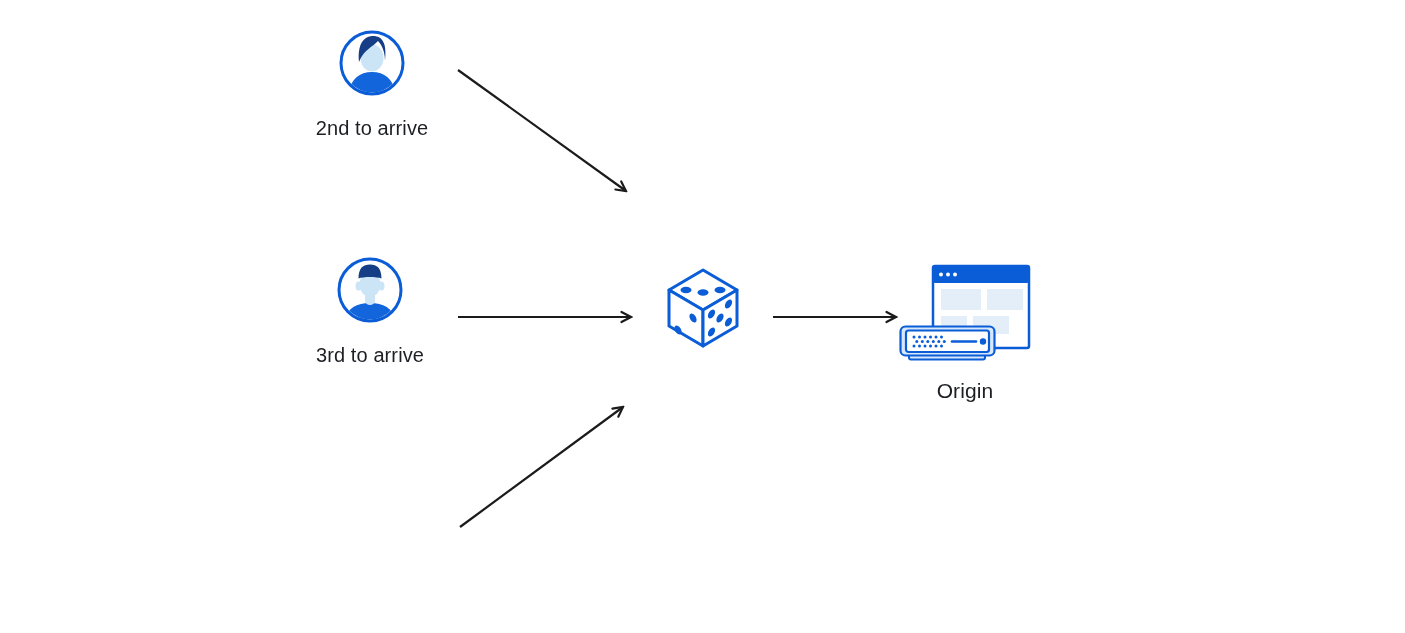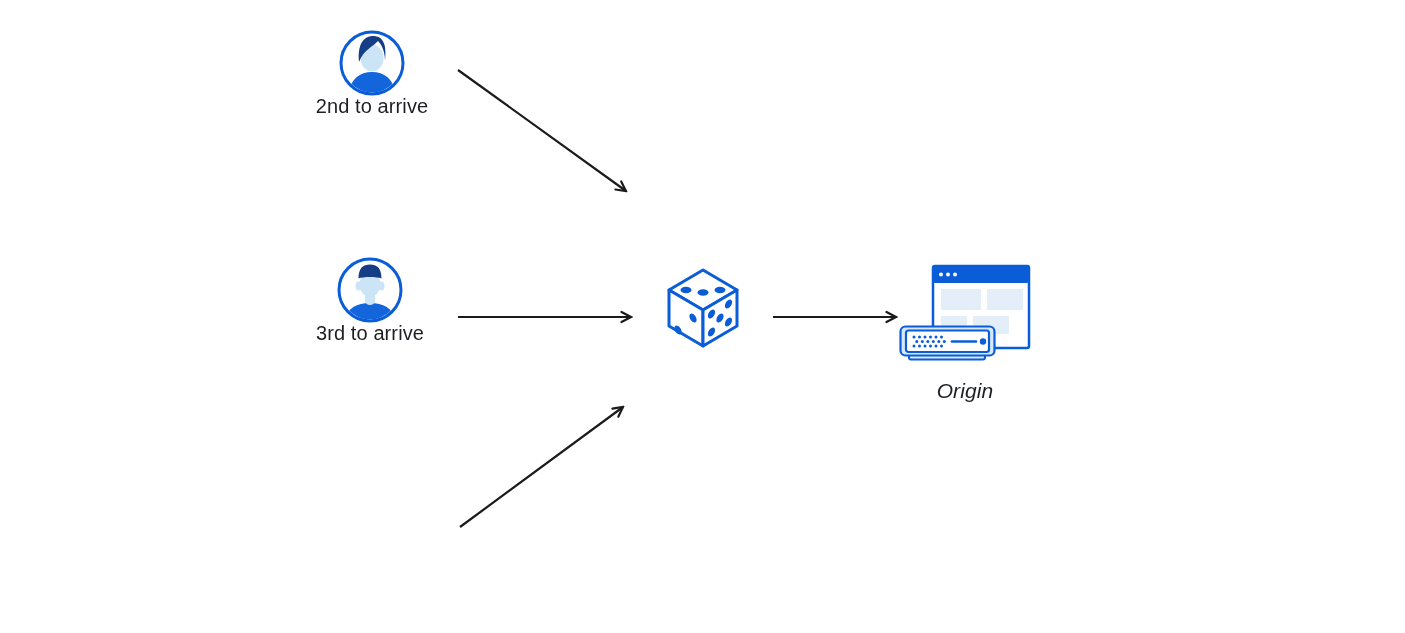--- a/index.html
+++ b/index.html
@@ -5,24 +5,24 @@
   html,body{margin:0;padding:0;}
   body{
     width:1405px;height:633px;background:#ffffff;overflow:hidden;position:relative;
     font-family:"Liberation Sans", sans-serif;
   }
   .canvas{position:absolute;inset:0;width:1405px;height:633px;}
 
   
   .node{position:absolute;display:flex;flex-direction:column;align-items:center;}
   .node-label{
-    font-size:20px;line-height:1;color:var(--text,#1d1f24);
+    margin-top:22px;font-size:20px;line-height:1;color:var(--text,#1d1f24);
     text-align:center;white-space:nowrap;letter-spacing:0.1px;
   }
-  .origin-label{margin-top:18px;font-size:21px;font-style:italic;}
+  .origin-label{margin-top:18px;font-size:21px;}
 
   
   .stroke-accent{stroke:var(--accent);}
   .fill-accent{fill:var(--accent);}
   .fill-white{fill:#ffffff;}
   .fill-skin{fill:var(--skin);}
   .fill-hair{fill:var(--hair);}
   .fill-shirt{fill:var(--shirt);}
   .fill-panel{fill:var(--panel);}
   .fill-serverlight{fill:var(--server-light);}

